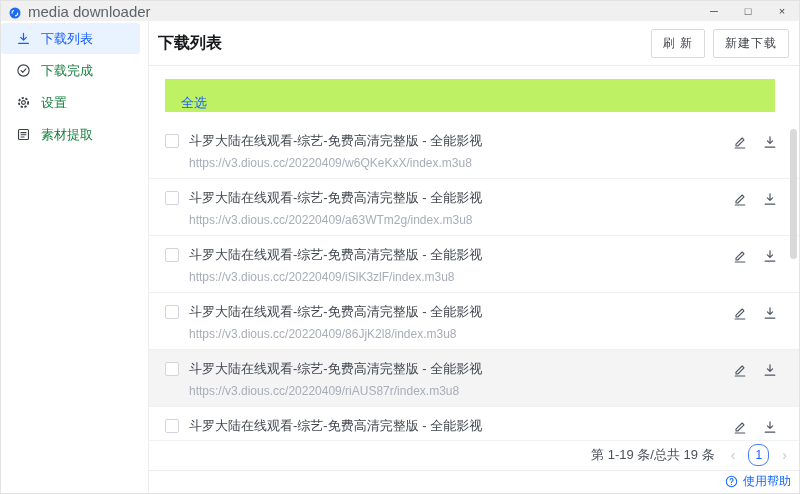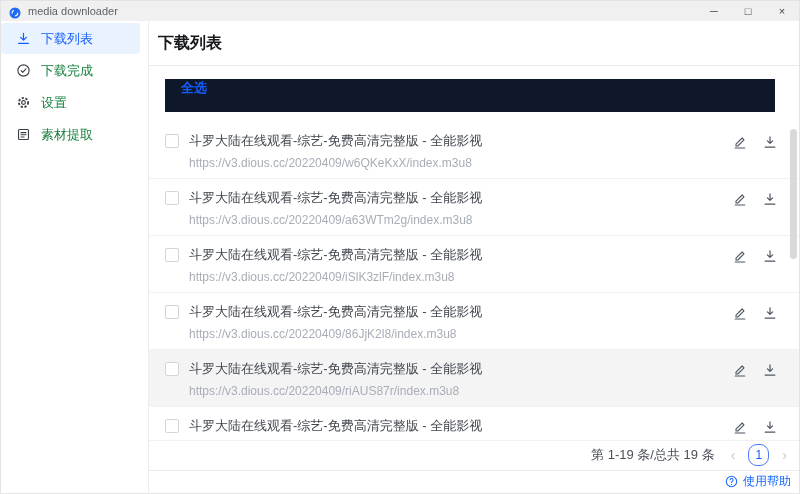--- a/index.html
+++ b/index.html
@@ -5,21 +5,21 @@
   * { margin:0; padding:0; box-sizing:border-box; }
   html,body { width:800px; height:494px; overflow:hidden; background:#fff;
     font-family:"Liberation Sans", sans-serif; }
   .window { width:800px; height:494px; display:flex; flex-direction:column;
     border:1px solid #e3e3e3; }
 
   
   .titlebar { height:20px; flex:0 0 20px; background:#f0f0f0; display:flex;
     align-items:center; padding-left:8px; }
   .app-icon { width:12px; height:12px; margin-right:7px; }
-  .titlebar-title { font-size:11px; color:#5f6368; }
+  .titlebar-title { font-size:15px; color:#5f6368; }
   .win-controls { margin-left:auto; display:flex; }
   .win-btn { width:34px; height:20px; display:flex; align-items:center;
     justify-content:center; font-size:11px; color:#444; cursor:default; }
 
   .app-body { flex:1; display:flex; min-height:0; }
 
   
   .sidebar { width:148px; flex:0 0 148px; background:#fff;
     border-right:1px solid #ededee; padding-top:2px; }
   .side-item { height:31px; margin:0 8px 1px 0; border-radius:3px;
@@ -33,22 +33,22 @@
   
   .main { flex:1; display:flex; flex-direction:column; position:relative; min-width:0; }
   .main-header { flex:0 0 45px; display:flex; align-items:center;
     padding:0 10px 0 9px; border-bottom:1px solid #e9ebee; }
   .page-title { font-size:16px; font-weight:bold; color:#17191d; }
   .header-actions { margin-left:auto; display:flex; gap:8px; }
   .btn { background:#fff; border:1px solid #d8dade; border-radius:2px;
     font-size:12px; color:#3f434a; padding:5px 11px; letter-spacing:1px;
     cursor:pointer; font-family:inherit; }
 
-  .selectall-band { margin:13px 24px 0 16px; height:34px; background:#0f172a;
-    display:flex; align-items:flex-start; padding-left:16px;font-weight:bold; }
+  .selectall-band { margin:13px 24px 0 16px; height:34px; background:#bef264;
+    display:flex; align-items:flex-end; padding-left:16px; }
   .link-blue { color:#165dff; font-size:13px; cursor:pointer; }
 
   .list { margin-top:10px; }
   .row { display:flex; align-items:flex-start; padding:10px 22px 12px 16px;
     height:57px; border-bottom:1px solid #f0f1f3; }
   .row.no-url { height:34px; }
   .row.hover { background:#f4f4f5; }
   .checkbox { width:14px; height:14px; border:1px solid #d2d6dc; border-radius:2px;
     background:#fff; margin-top:2px; flex:0 0 14px; cursor:pointer; }
   .row-text { margin-left:10px; min-width:0; }
@@ -133,20 +133,24 @@
             </svg>
         </span>
         <span>素材提取</span>
       </div>
     </div>
 
     <div class="main">
 
       <div class="main-header">
         <span class="page-title">下载列表</span>
+        <div class="header-actions">
+          <button class="btn">刷 新</button>
+          <button class="btn">新建下载</button>
+        </div>
       </div>
 
       <div class="selectall-band">
         <span class="link-blue">全选</span>
       </div>
 
       <div class="list">
           <div class="row">
     <span class="checkbox"></span>
     <div class="row-text">

